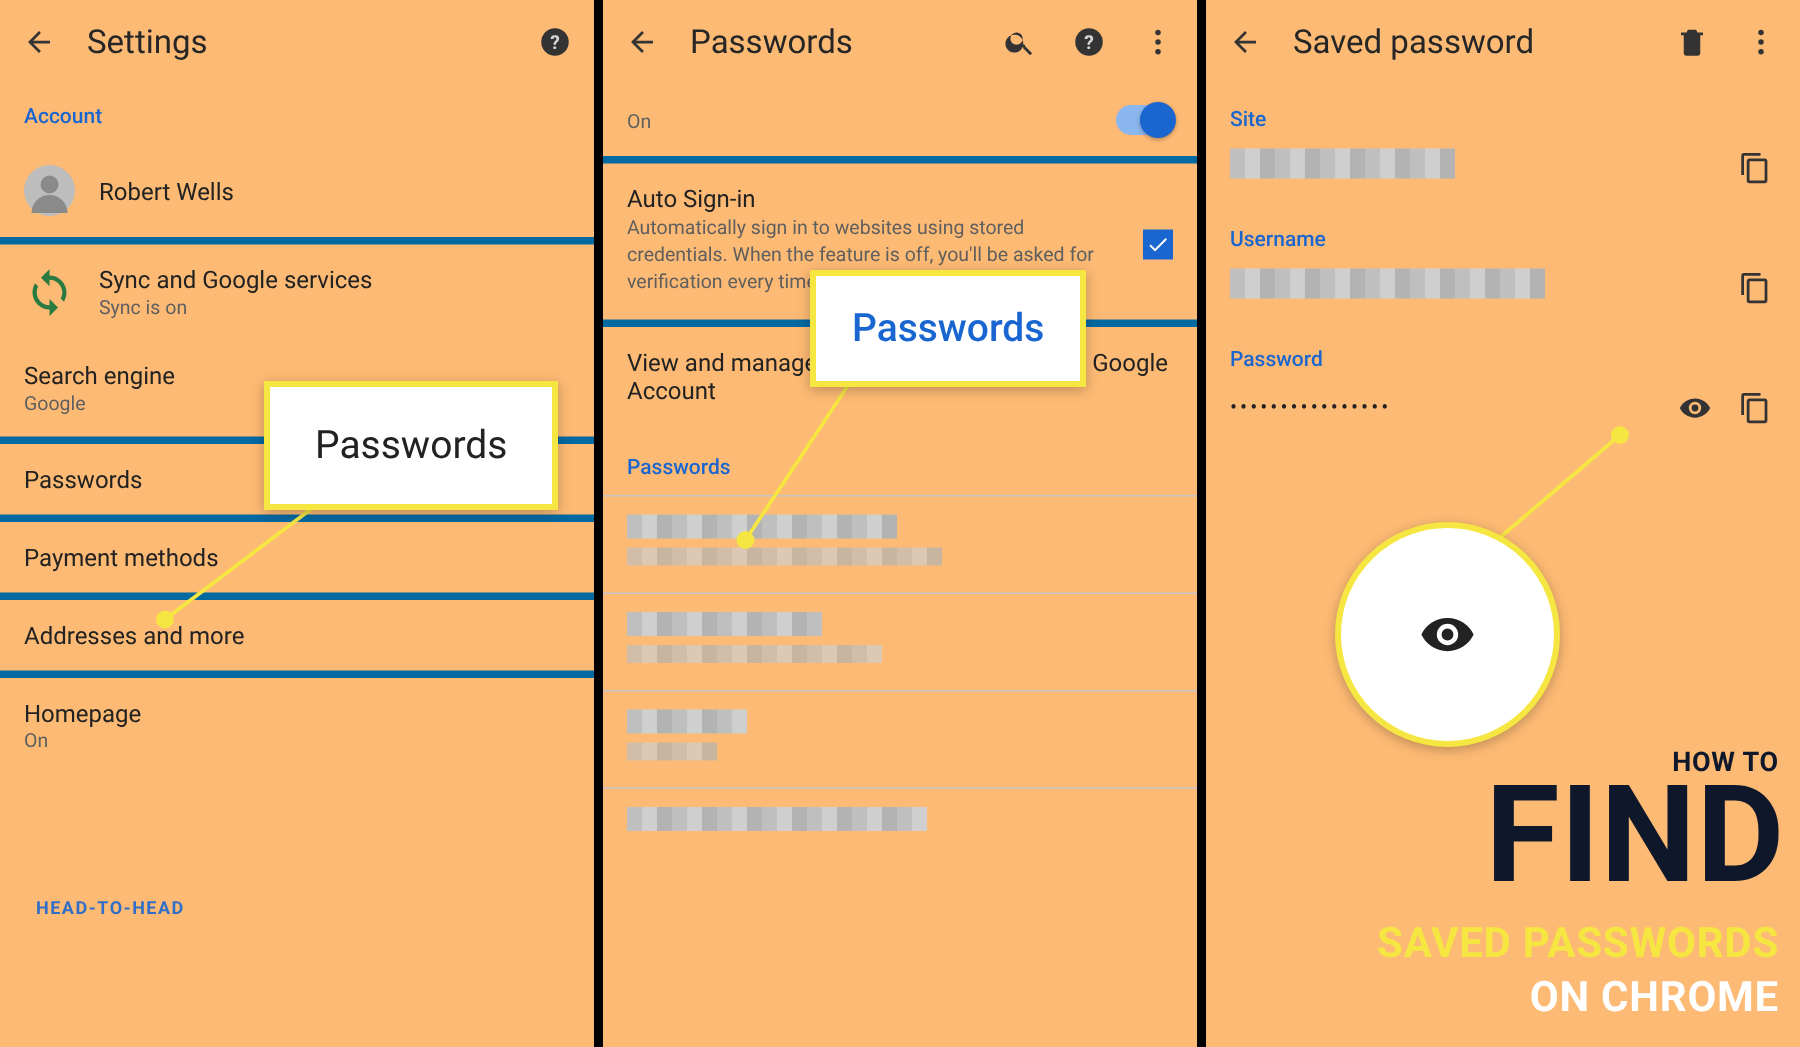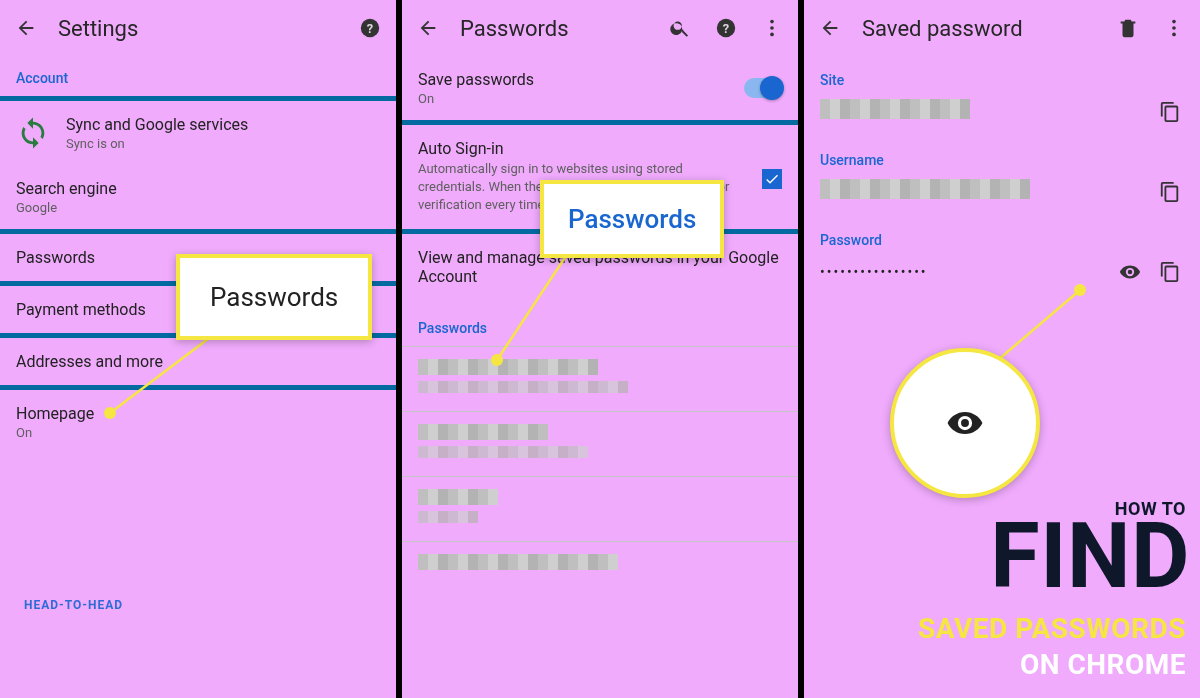--- a/index.html
+++ b/index.html
@@ -11,21 +11,21 @@
     overflow: hidden;
     position: relative;
   }
   .panels {
     display: flex;
     width: 1200px;
     height: 698px;
   }
   .panel {
     flex: 1;
-    background: #f0abfc;
+    background: #fdba74;
     position: relative;
     overflow: hidden;
   }
   .divider {
     width: 6px;
     background: #000;
   }
   .appbar {
     display: flex;
     align-items: center;
@@ -171,20 +171,29 @@
       <div class="icon-btn">
         <svg viewBox="0 0 24 24">
             <circle cx="12" cy="12" r="10" fill="currentColor"></circle>
             <text x="12" y="17" text-anchor="middle" font-size="14" fill="#d7d7d7" font-weight="700">?</text>
           </svg>
       </div>
     </div>
 
     <div class="section-label">Account</div>
 
+    <div class="row">
+      <div class="avatar" style="position:relative">
+        <div class="head"></div>
+          <div class="body"></div>
+      </div>
+      <div class="text">
+          <div class="primary">Robert Wells</div>
+        </div>
+    </div>
 
     <div class="row sep">
       <div class="sync-icon">
         <svg viewBox="0 0 24 24">
             <path d="M12 4V1L8 5l4 4V6c3.3 0 6 2.7 6 6 0 1-.3 2-.7 2.8l1.5 1.5C19.5 15 20 13.6 20 12c0-4.4-3.6-8-8-8zm0 14c-3.3 0-6-2.7-6-6 0-1 .3-2 .7-2.8L5.2 7.7C4.5 9 4 10.4 4 12c0 4.4 3.6 8 8 8v3l4-4-4-4v3z" fill="currentColor"></path>
           </svg>
       </div>
       <div class="text">
         <div class="primary">Sync and Google services</div>
         <div class="secondary">Sync is on</div>
@@ -246,21 +255,20 @@
         <svg viewBox="0 0 24 24">
             <circle cx="12" cy="5" r="2" fill="currentColor"></circle>
             <circle cx="12" cy="12" r="2" fill="currentColor"></circle>
             <circle cx="12" cy="19" r="2" fill="currentColor"></circle>
           </svg>
       </div>
     </div>
 
     <div class="row">
       <div class="text">
-        <div class="primary">Save passwords</div>
         <div class="secondary">On</div>
       </div>
       <div class="toggle">
           <div class="knob"></div>
         </div>
     </div>
 
     <div class="row sep" style="align-items:flex-start">
       <div class="text">
         <div class="primary">Auto Sign-in</div>

